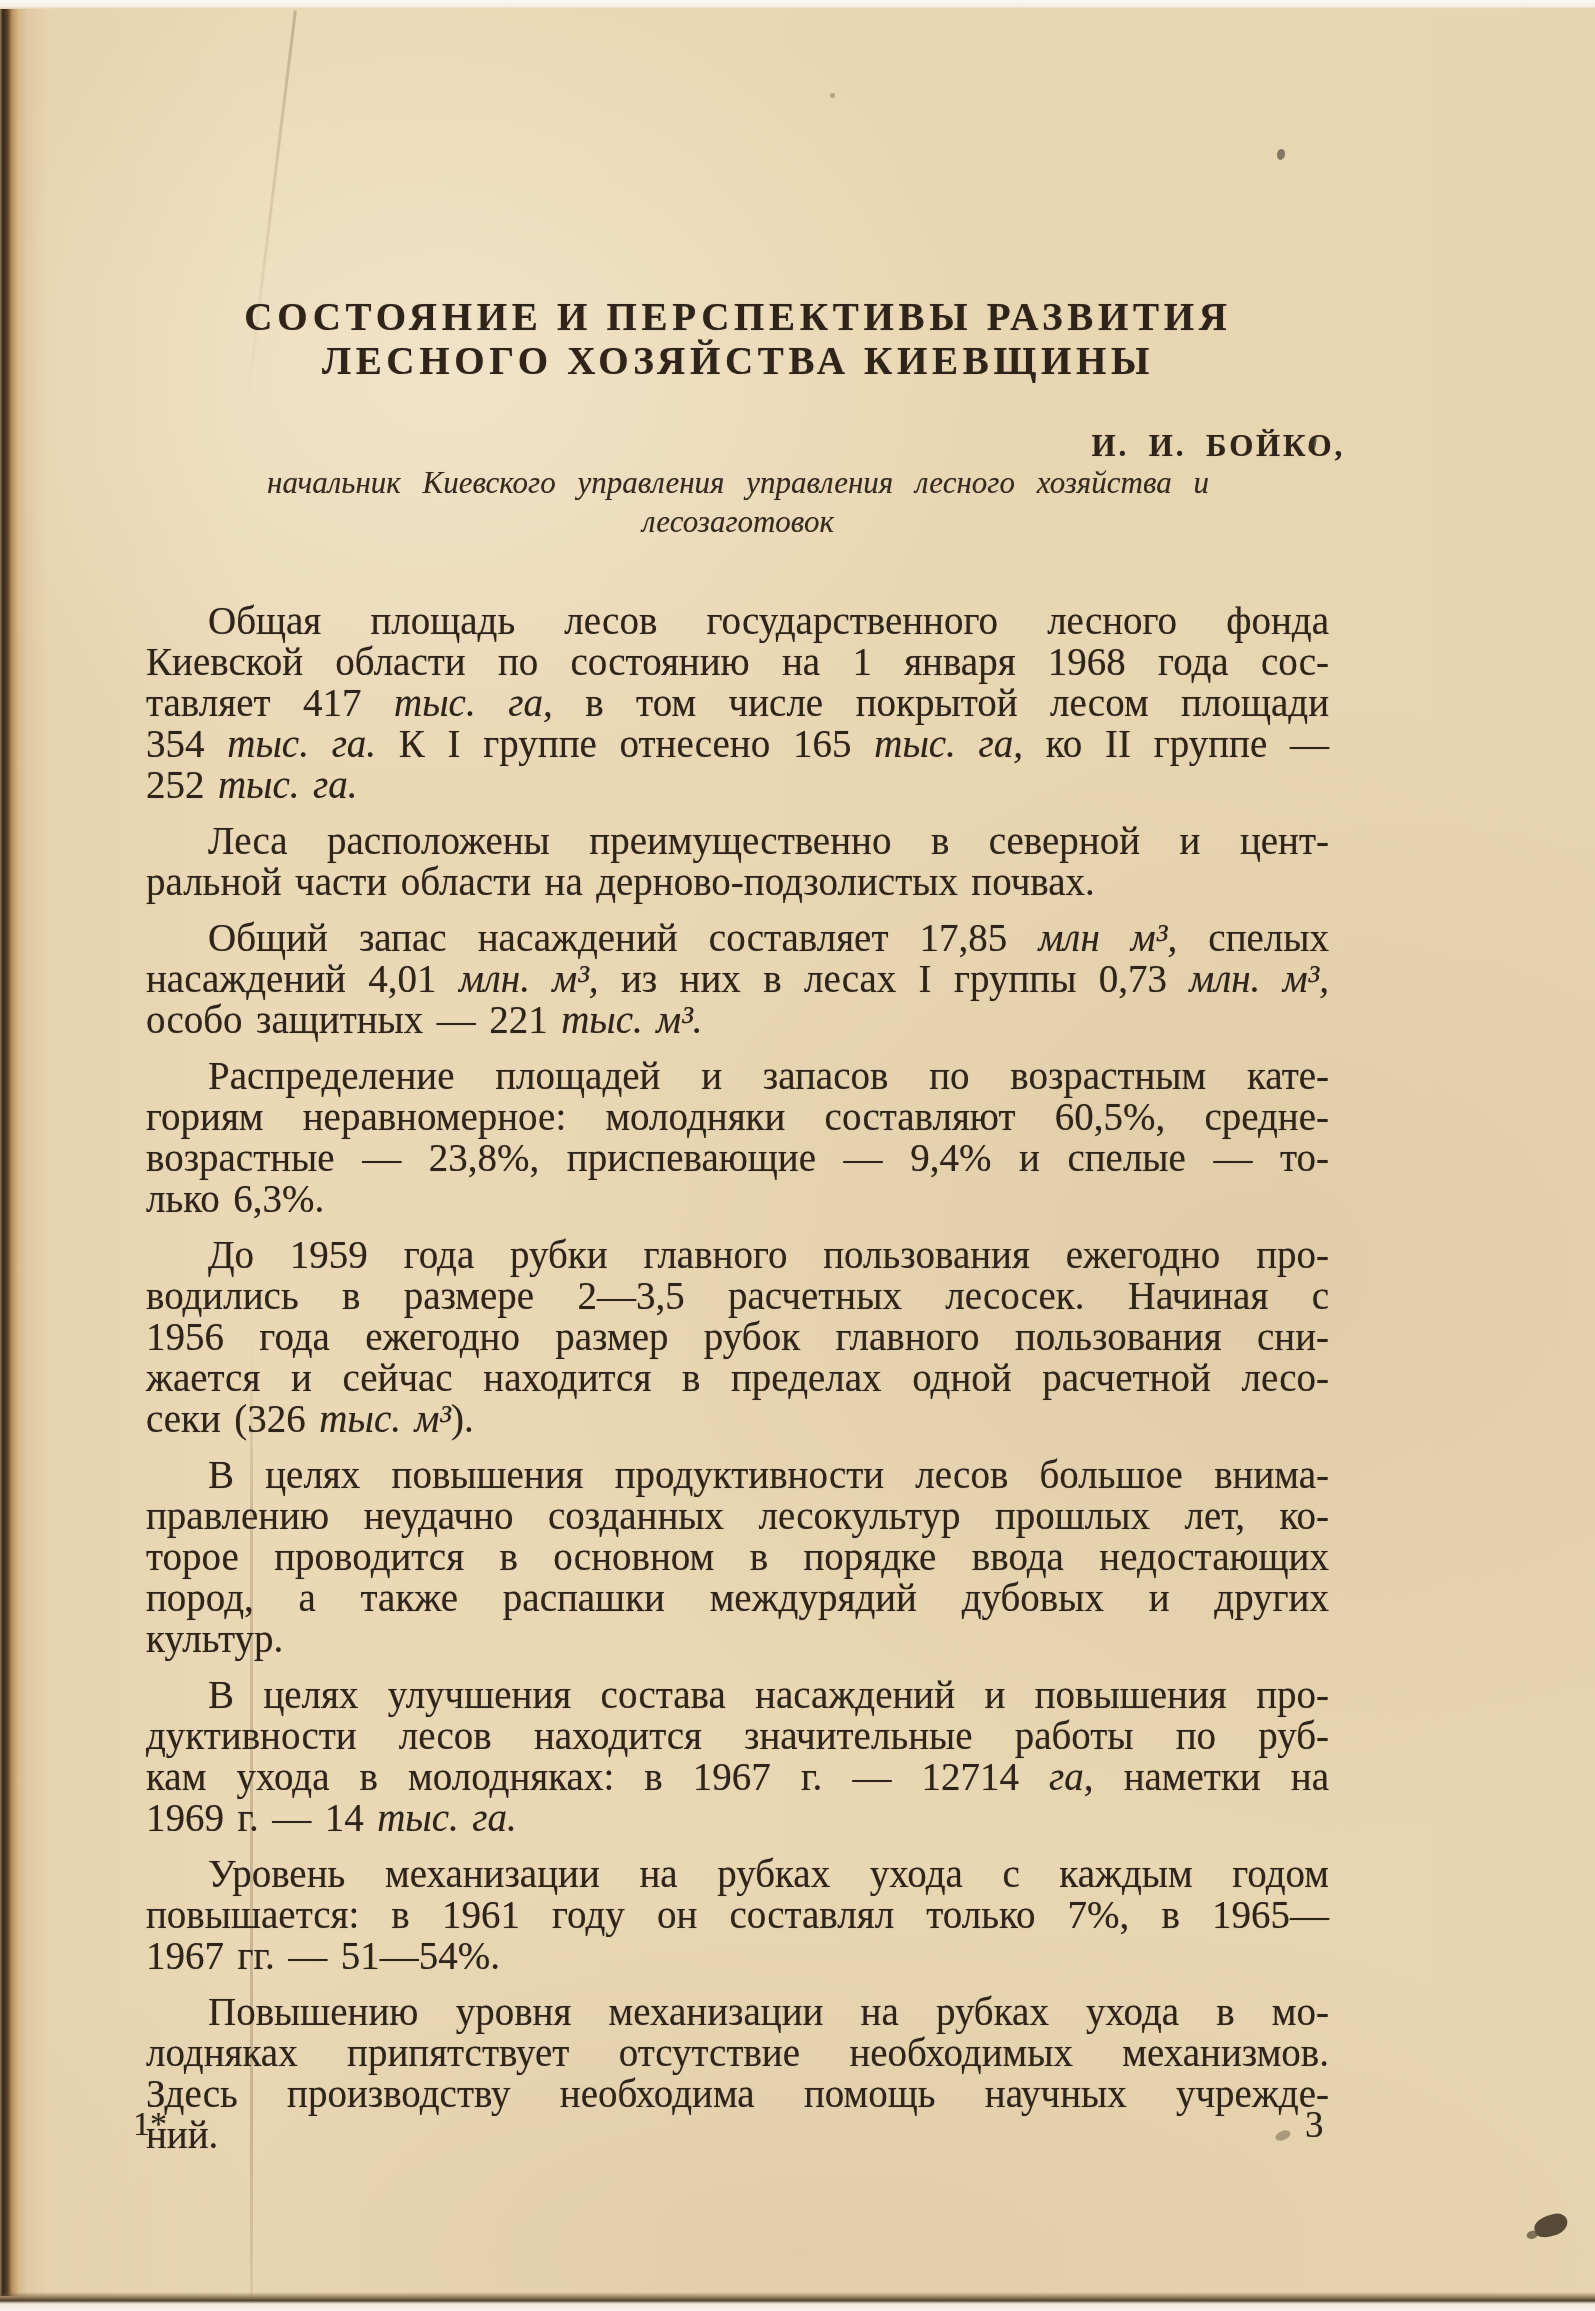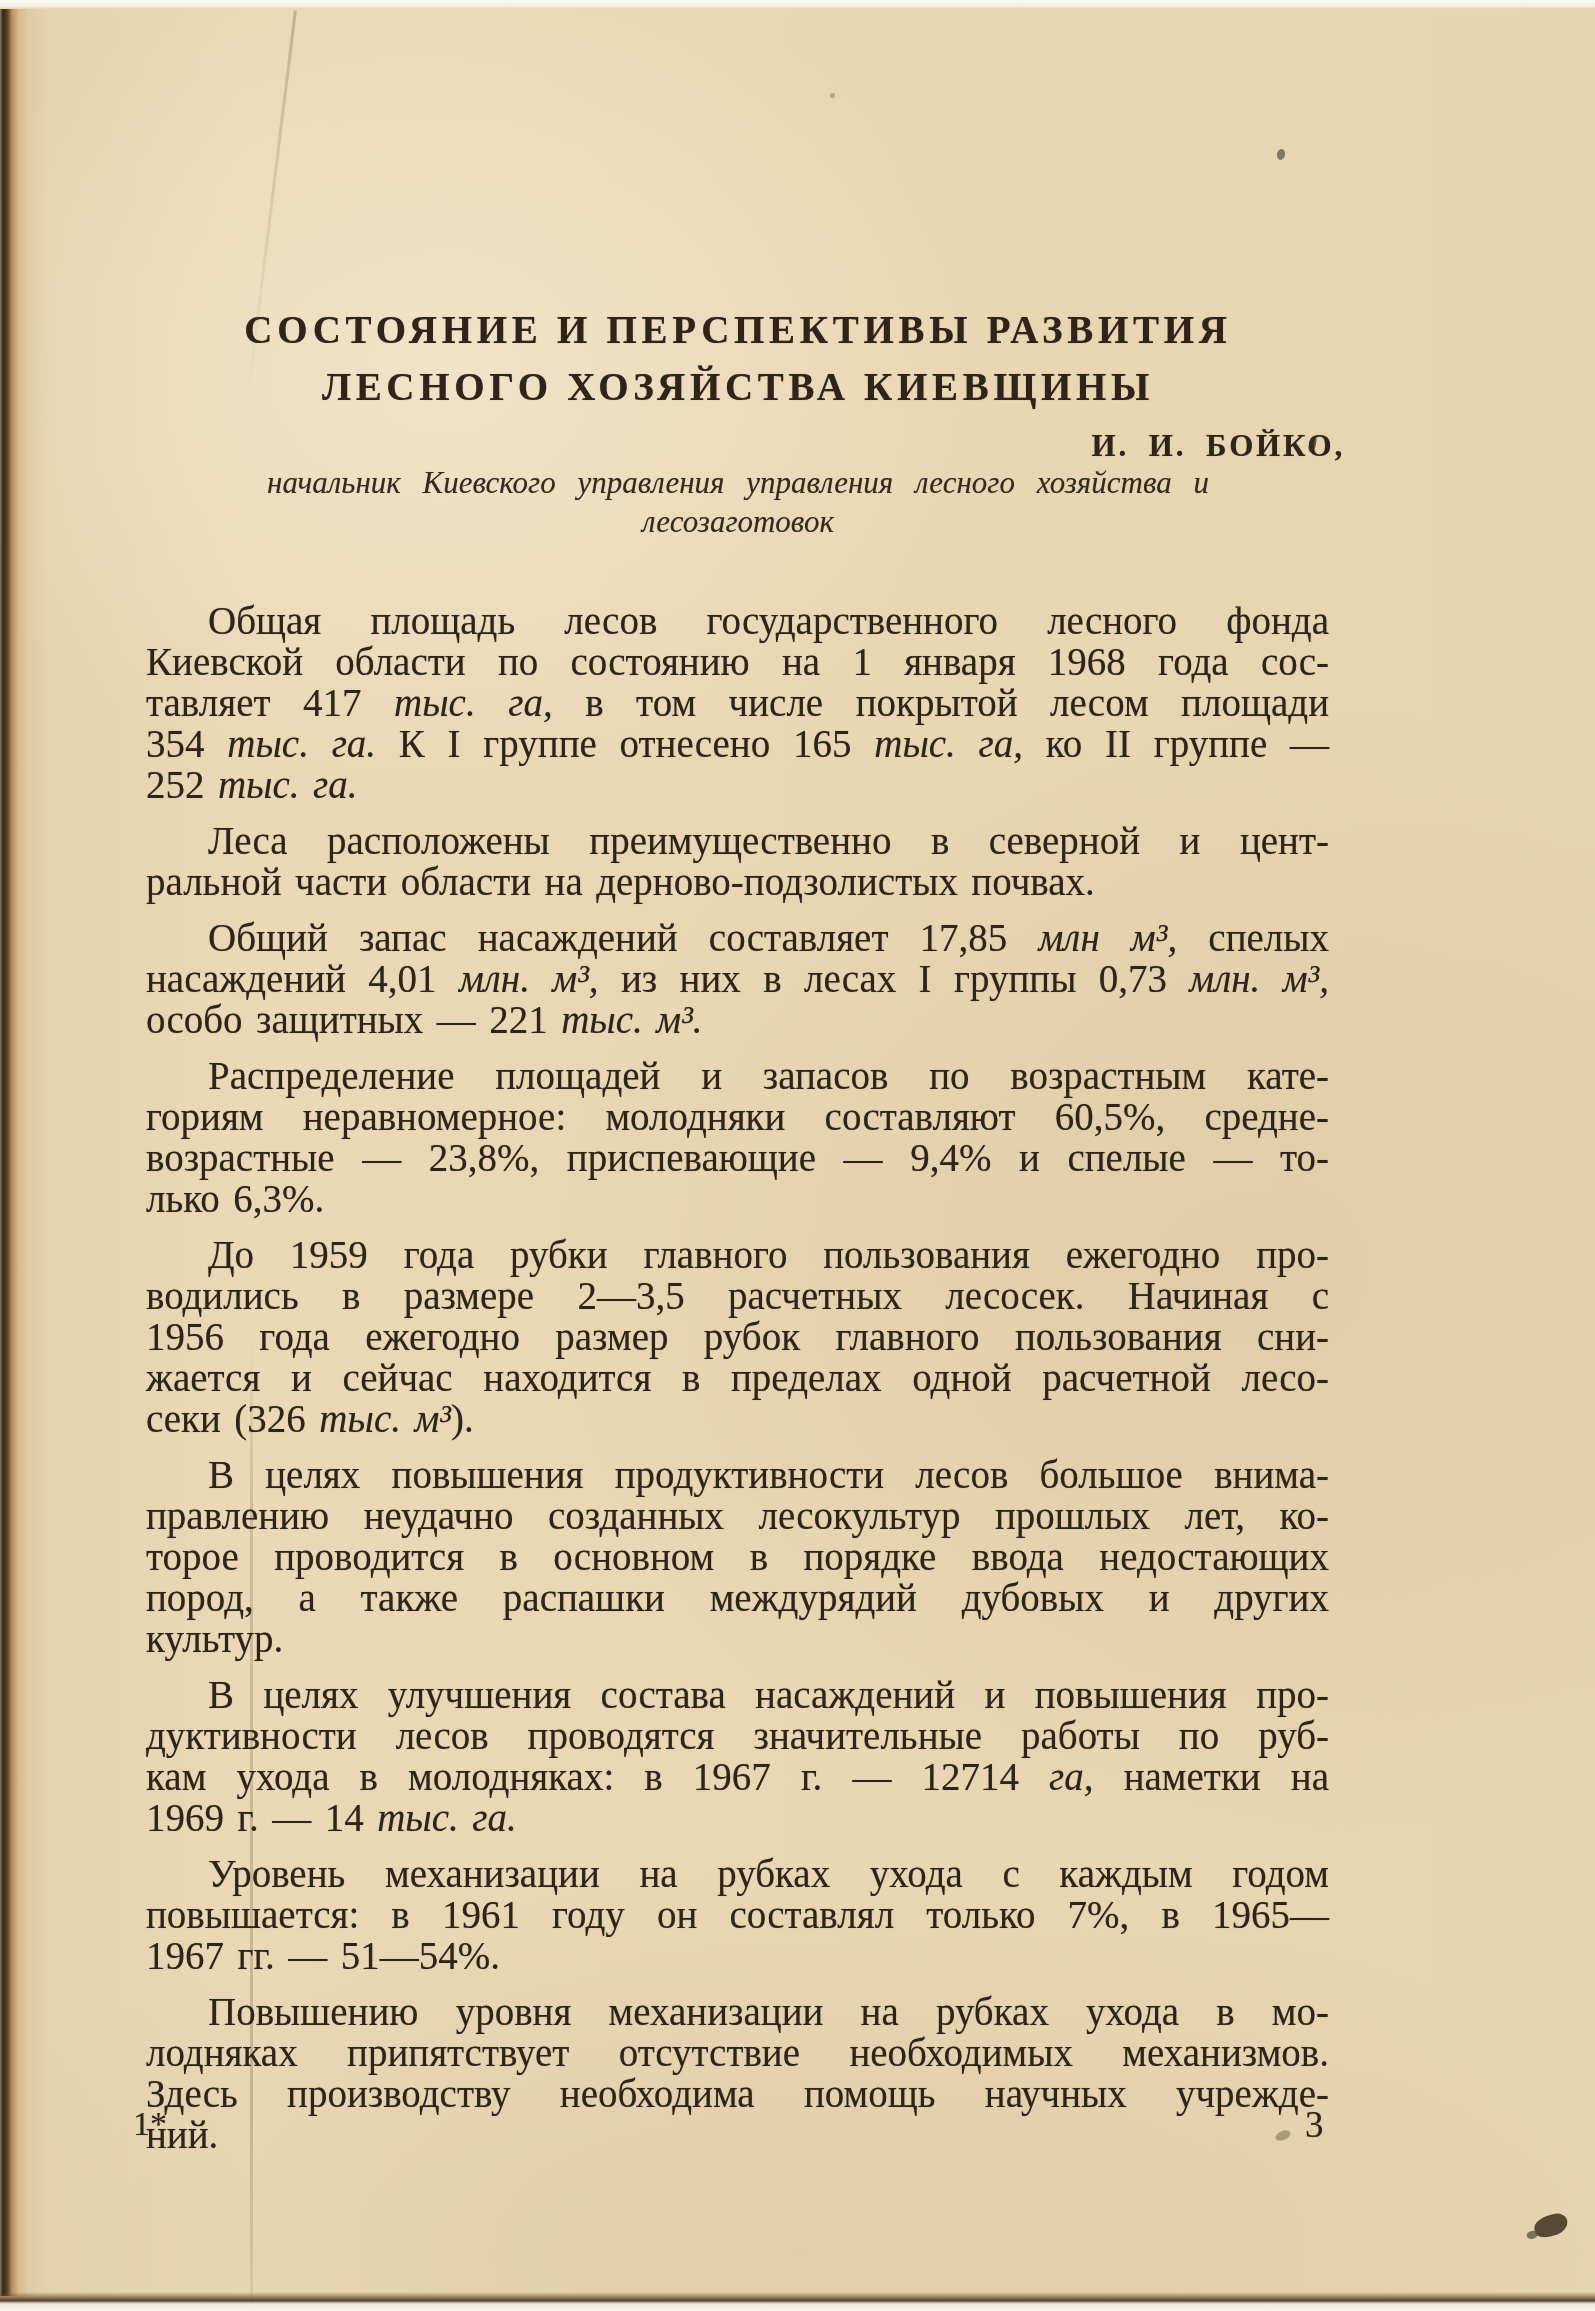--- a/index.html
+++ b/index.html
@@ -63,21 +63,21 @@
     left: 131px; width: 1214px; top: 295px;
     margin: 0;
     text-align: center;
     font-size: 39px;
     font-weight: bold;
     line-height: 44px;
     letter-spacing: 4.7px;
     color: #2e2419;
     text-shadow: 0 0 0.9px rgba(46,36,25,0.45);
   }
-  .title .tline { display: block; margin-top: 13px; }
+  .title .tline { display: block; }
   .author {
     position: absolute;
     left: 131px; width: 1214px; top: 428px;
     text-align: right;
     font-size: 31px;
     font-weight: bold;
     letter-spacing: 2.8px;
     word-spacing: 9.3px;
     color: #2e2419;
     text-shadow: 0 0 0.9px rgba(46,36,25,0.4);
@@ -219,21 +219,21 @@
       </div>
       <div class="para">
         <div class="line indent"><span>В целях повышения продуктивности лесов большое внима-</span></div>
         <div class="line"><span>правлению неудачно созданных лесокультур прошлых лет, ко-</span></div>
         <div class="line"><span>торое проводится в основном в порядке ввода недостающих</span></div>
         <div class="line"><span>пород, а также распашки междурядий дубовых и других</span></div>
         <div class="line end"><span>культур.</span></div>
       </div>
       <div class="para">
         <div class="line indent"><span>В целях улучшения состава насаждений и повышения про-</span></div>
-        <div class="line"><span>дуктивности лесов проводятся значительные работы по руб-</span></div>
+        <div class="line"><span>дуктивности лесов находится значительные работы по руб-</span></div>
         <div class="line"><span>кам ухода в молодняках: в 1967 г. — 12714 </span><i>га,</i><span> наметки на</span></div>
         <div class="line end"><span>1969 г. — 14 </span><i>тыс. га.</i></div>
       </div>
       <div class="para">
         <div class="line indent"><span>Уровень механизации на рубках ухода с каждым годом</span></div>
         <div class="line"><span>повышается: в 1961 году он составлял только 7%, в 1965—</span></div>
         <div class="line end"><span>1967 гг. — 51—54%.</span></div>
       </div>
       <div class="para">
         <div class="line indent"><span>Повышению уровня механизации на рубках ухода в мо-</span></div>

